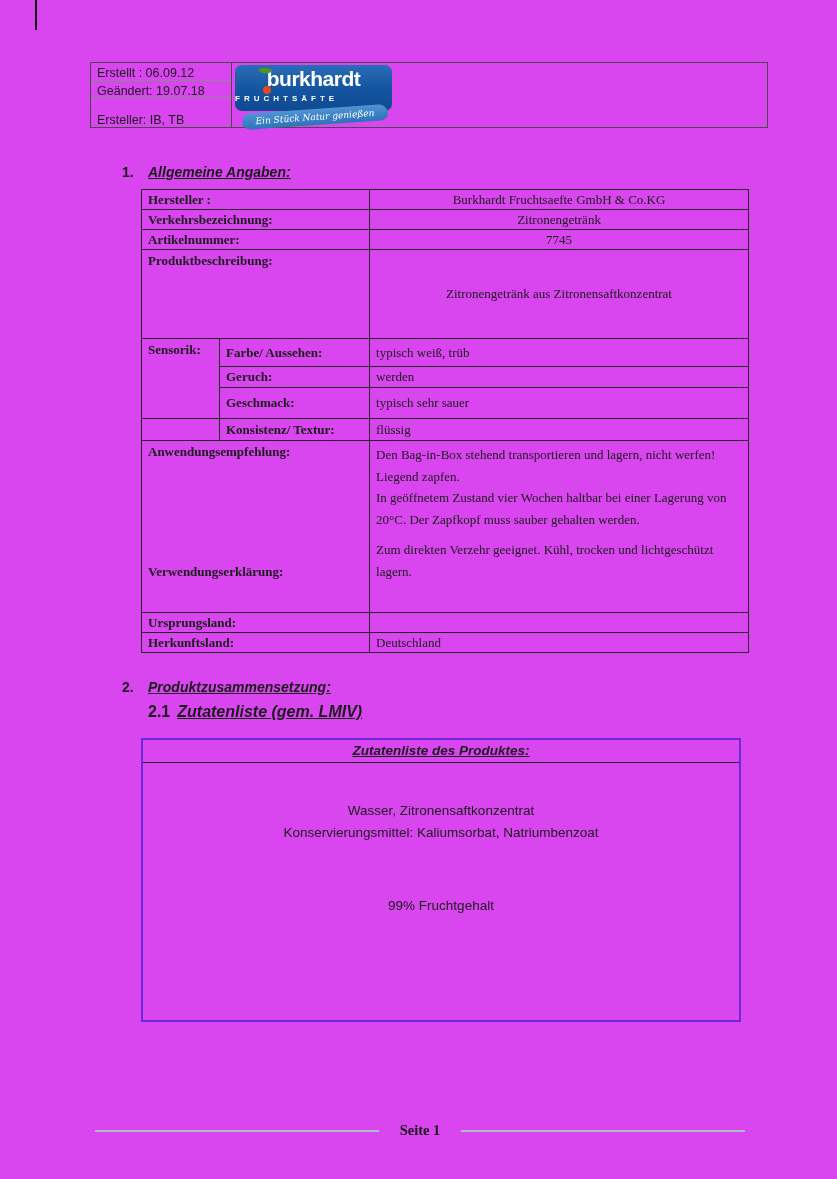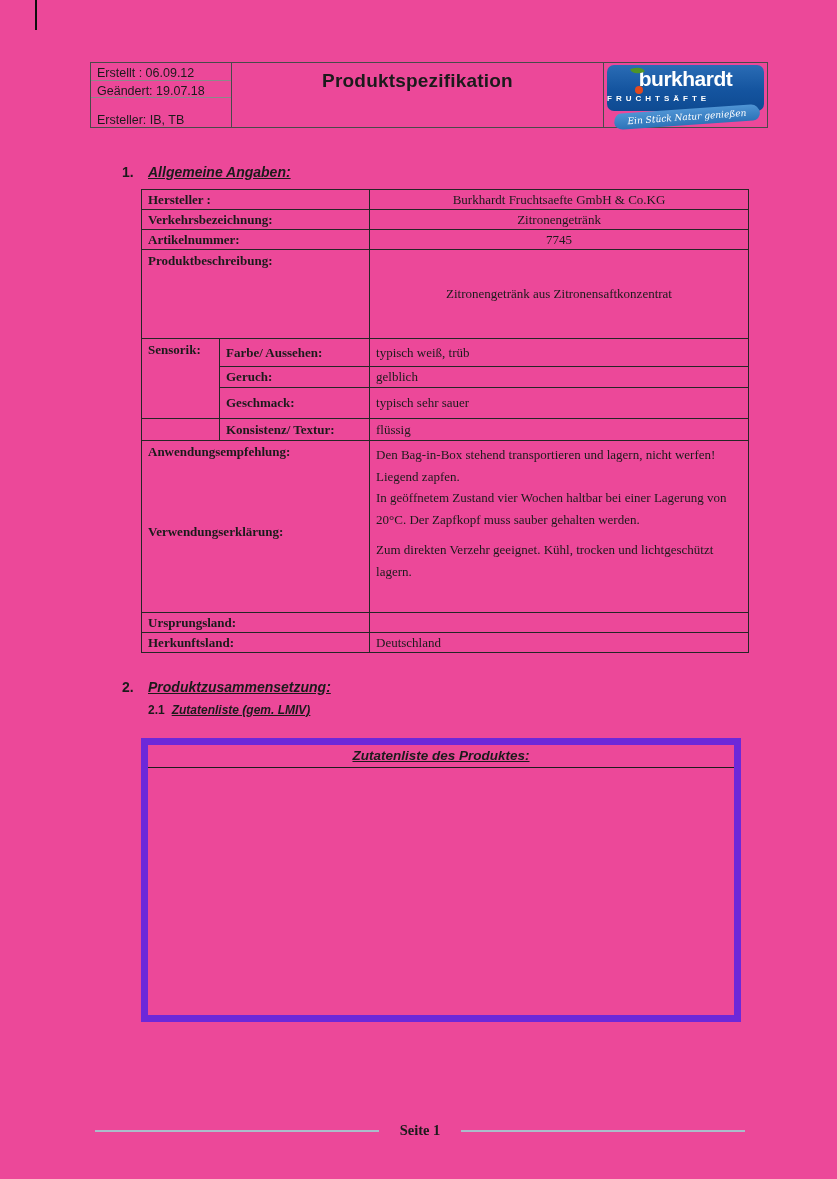--- a/index.html
+++ b/index.html
@@ -1,18 +1,18 @@
 <!DOCTYPE html>
 <html><head>
 <meta charset="utf-8">
 <style>
   * { margin:0; padding:0; box-sizing:border-box; }
   html,body { background:#ffffff; }
   .page {
-    position:relative; width:837px; height:1179px; background:#ec4899;
+    position:relative; width:837px; height:1179px; background:#d946ef;
     font-family:"Liberation Sans", sans-serif; color:#1b1b1b; overflow:hidden;
   }
   .corner-mark { position:absolute; left:35px; top:0; width:2px; height:30px; background:#0f0f0f; }
 
   
   .header { position:absolute; left:90px; top:62px; width:678px; height:66px;
             border:1px solid #4a4a4a; display:flex; }
   .meta-col { width:141px; display:flex; flex-direction:column; border-right:1px solid #4a4a4a; }
   .meta-cell { flex:1; border-bottom:1px solid #8a8a8a; font-size:12.5px; padding:3px 0 0 6px;
                white-space:nowrap; overflow:hidden; }
@@ -41,36 +41,36 @@
                  color:#fff; font-family:"DejaVu Serif", serif; font-style:italic;
                  font-size:9px; white-space:nowrap; }
 
   
   .sec-heading { position:absolute; font-weight:bold; font-size:14px; display:flex; }
   .sec-num { width:26px; flex:none; }
   .sub-num { margin-right:7px; flex:none; }
   .underlined { text-decoration:underline;font-style:italic; }
   #heading-1 { left:122px; top:164px; }
   #heading-2 { left:122px; top:679px; }
-  #heading-2-1 { left:148px; top:703px; font-weight:bold; font-size:12px; display:flex; position:absolute; }
+  #heading-2-1 { left:148px; top:703px; font-weight:bold; font-size:16px; display:flex; position:absolute; }
 
   
   .t1 { position:absolute; left:141px; top:189px; width:607px; border-collapse:collapse;
         table-layout:fixed; font-size:13px;font-family:Liberation Serif, serif; }
   .t1 td { border:1px solid #262626; padding:0 6px; vertical-align:middle; overflow:hidden; }
   .lbl { font-weight:bold; white-space:nowrap; }
   .ctr { text-align:center; }
   .top { vertical-align:top !important; padding-top:3px !important; }
   .para { line-height:21.5px; }
-  .label-2 { margin-top:64px; }
+  .label-2 { margin-top:104px; }
   .para-3 { margin-top:9px; }
 
   
   .ibox { position:absolute; left:141px; top:738px; width:600px; height:284px;
-          border:7px solid #6d28d9; }
+          border:2px solid #6d28d9; }
   .ibox-head { height:23px; border-bottom:1px solid #1d1d1d; text-align:center;
                font-weight:bold; font-size:13.5px; padding-top:3px; }
   .ibox-body { text-align:center; font-size:13.5px; line-height:22px; }
   .ibox-line-1 { margin-top:37px; }
   .ibox-line-3 { margin-top:51px; }
 
   
   .footer { position:absolute; left:95px; right:92px; top:1122px; display:flex;
             align-items:center; gap:21px; }
   .fline { flex:1; height:2px; background:#abbccb; }
@@ -82,23 +82,20 @@
 
 <div class="page">
 
   <div class="corner-mark"></div>
 
   <div class="header">
     <div class="meta-col">
       <div class="meta-cell">Erstellt : 06.09.12</div>
       <div class="meta-cell">Geändert: 19.07.18</div>
       <div class="meta-cell">Ersteller: IB, TB</div>
-    </div>
-    <div class="title-col">
-      <div class="doc-title">Produktspezifikation</div>
     </div>
     <div class="logo-col">
       <div class="logo-box">
         <div class="logo-bg"></div>
         <div class="logo-brand">burkhardt</div>
         <div class="logo-leaf"></div>
         <div class="logo-dot"></div>
         <div class="logo-sub">FRUCHTSÄFTE</div>
         <div class="logo-ribbon">
           <span>Ein Stück Natur genießen</span>
@@ -135,21 +132,21 @@
       <td colspan="2" class="lbl top">Produktbeschreibung:</td>
       <td class="ctr">Zitronengetränk aus Zitronensaftkonzentrat</td>
     </tr>
     <tr style="height:28px">
       <td rowspan="3" class="lbl top">Sensorik:</td>
       <td class="lbl">Farbe/ Aussehen:</td>
       <td>typisch weiß, trüb</td>
     </tr>
     <tr style="height:21px">
       <td class="lbl">Geruch:</td>
-      <td>gelblich</td>
+      <td>werden</td>
     </tr>
     <tr style="height:31px">
       <td class="lbl">Geschmack:</td>
       <td>typisch sehr sauer</td>
     </tr>
     <tr style="height:22px">
       <td></td>
       <td class="lbl">Konsistenz/ Textur:</td>
       <td>flüssig</td>
     </tr>
@@ -181,20 +178,25 @@
   </div>
   <div id="heading-2-1">
     <span class="sub-num">2.1</span>
     <span class="underlined">Zutatenliste (gem. LMIV)</span>
   </div>
 
   <div class="ibox">
     <div class="ibox-head">
       <span class="underlined">Zutatenliste des Produktes:</span>
     </div>
+    <div class="ibox-body">
+      <div class="ibox-line-1">Wasser, Zitronensaftkonzentrat</div>
+      <div>Konservierungsmittel: Kaliumsorbat, Natriumbenzoat</div>
+      <div class="ibox-line-3">99% Fruchtgehalt</div>
+    </div>
   </div>
 
   <div class="footer">
     <div class="fline"></div>
     <div class="ftext">Seite 1</div>
     <div class="fline"></div>
   </div>
 
 </div>
 

